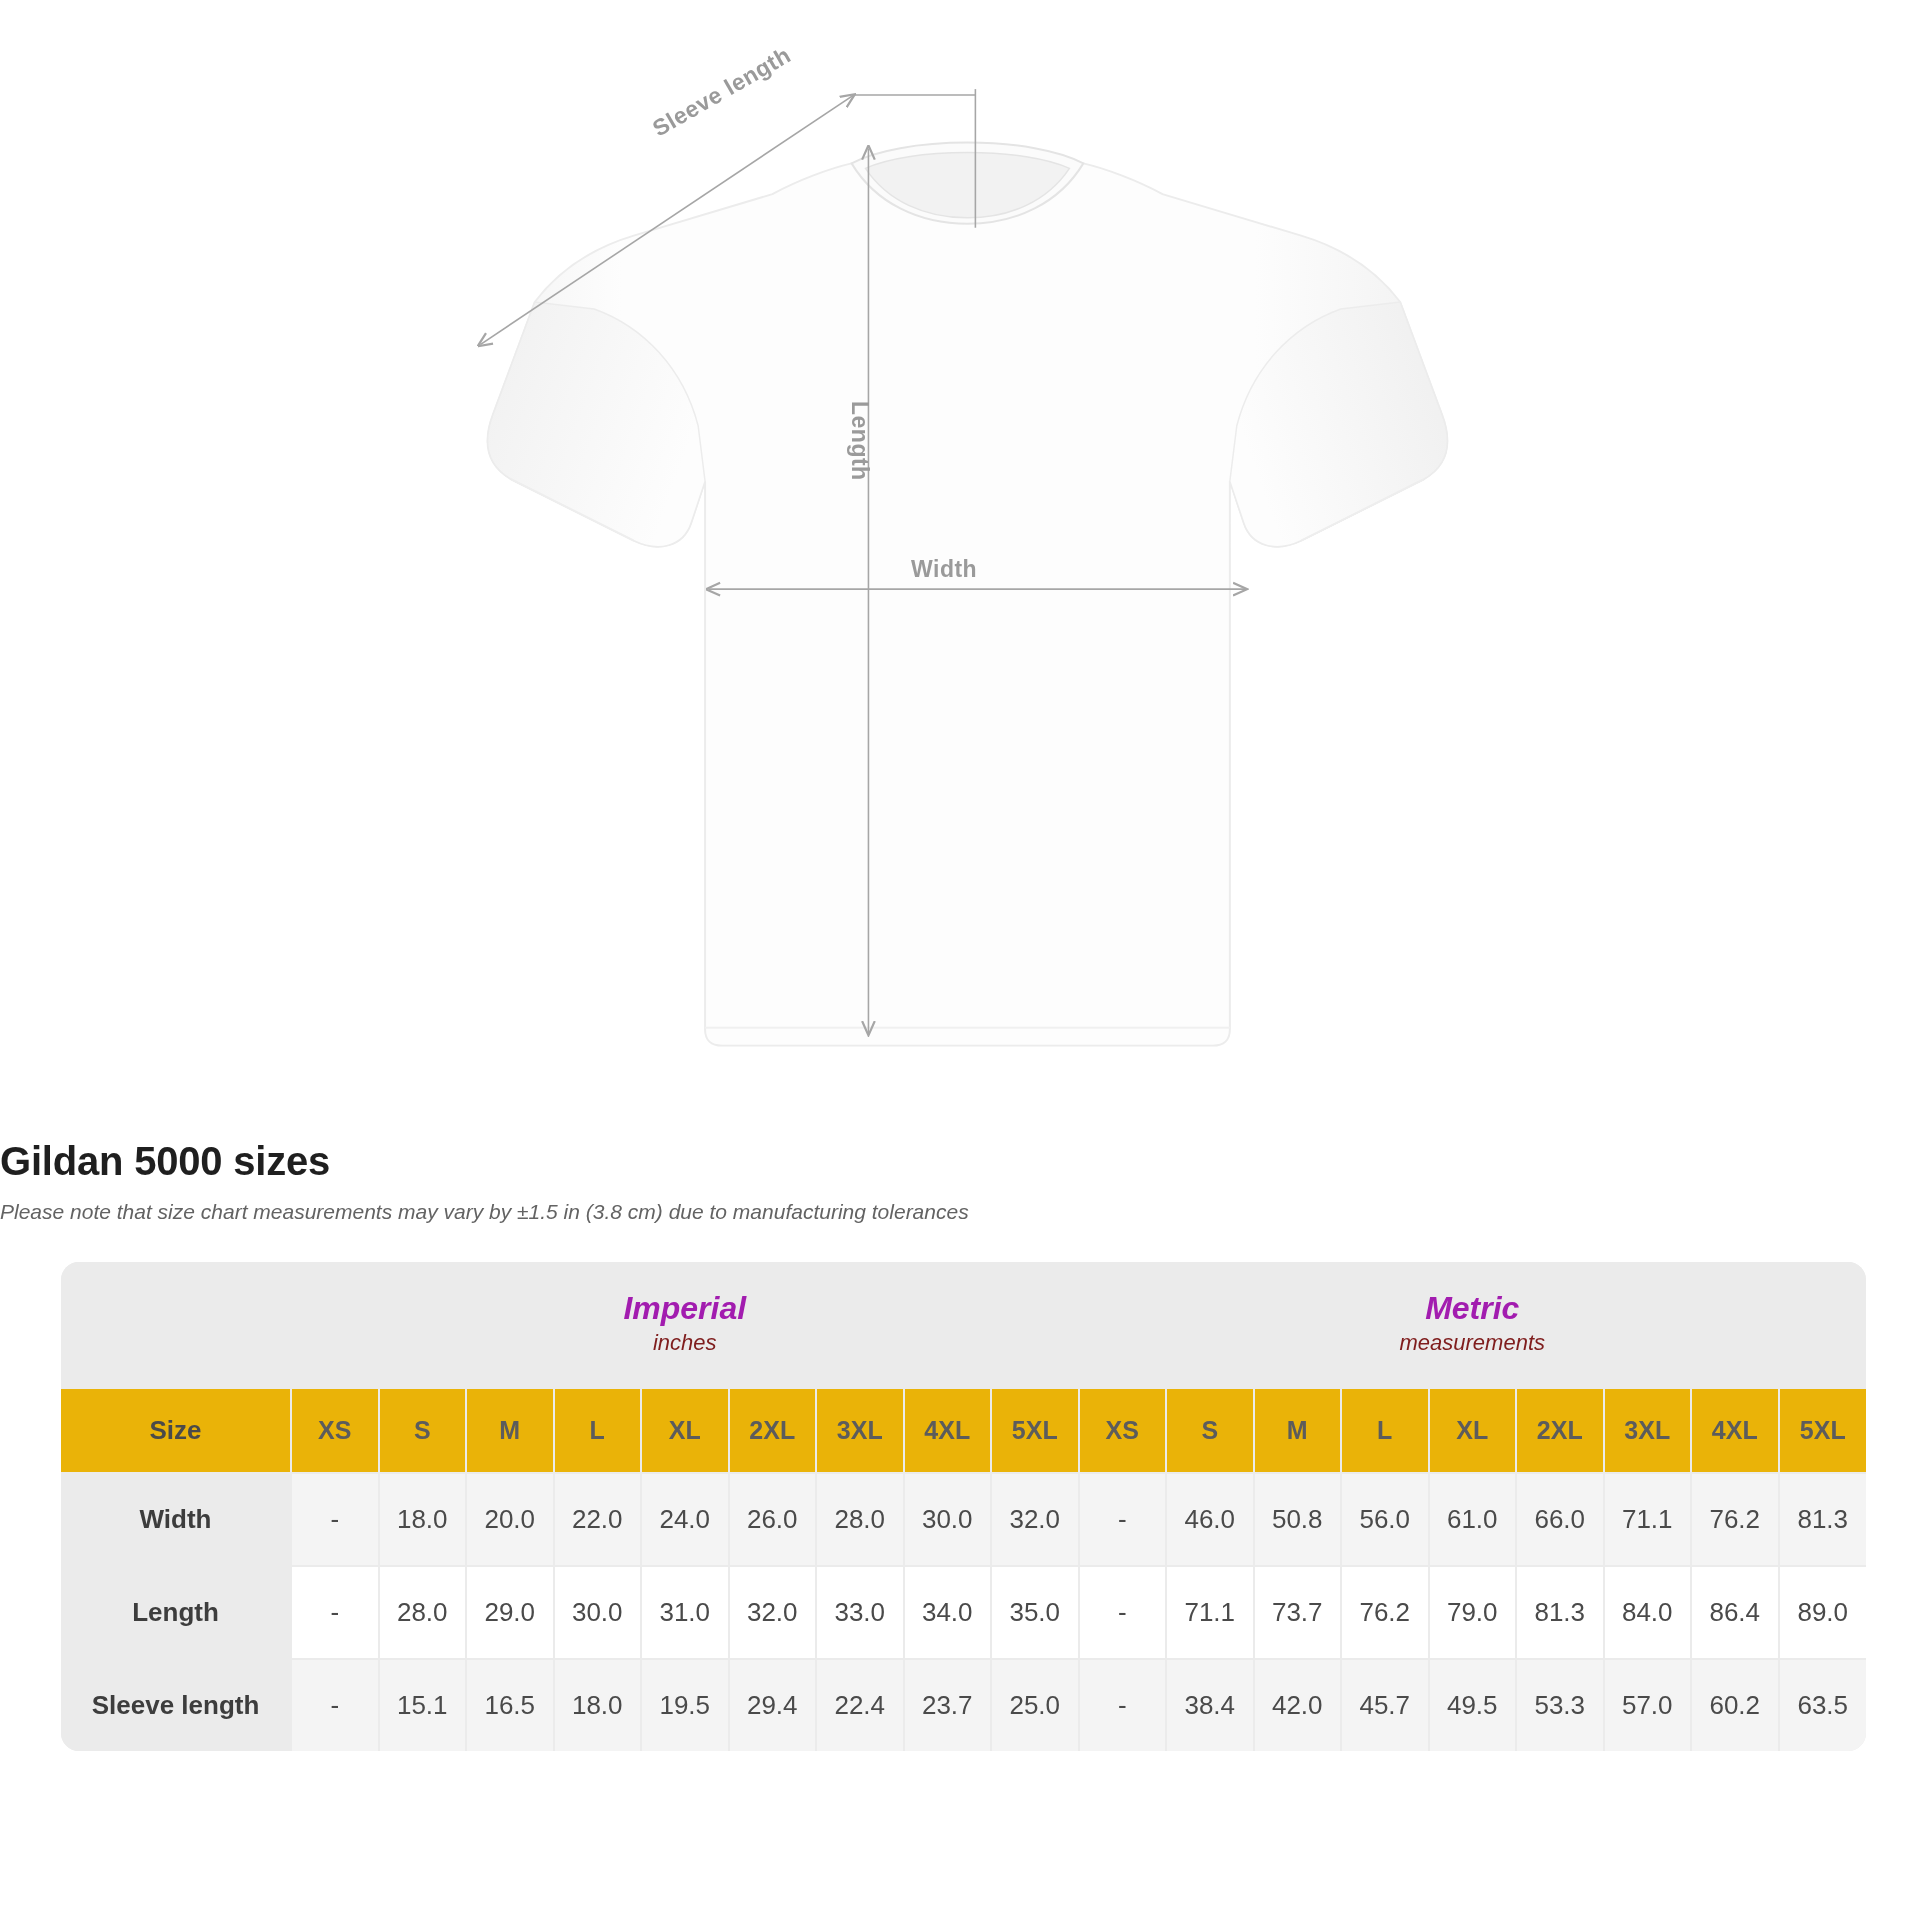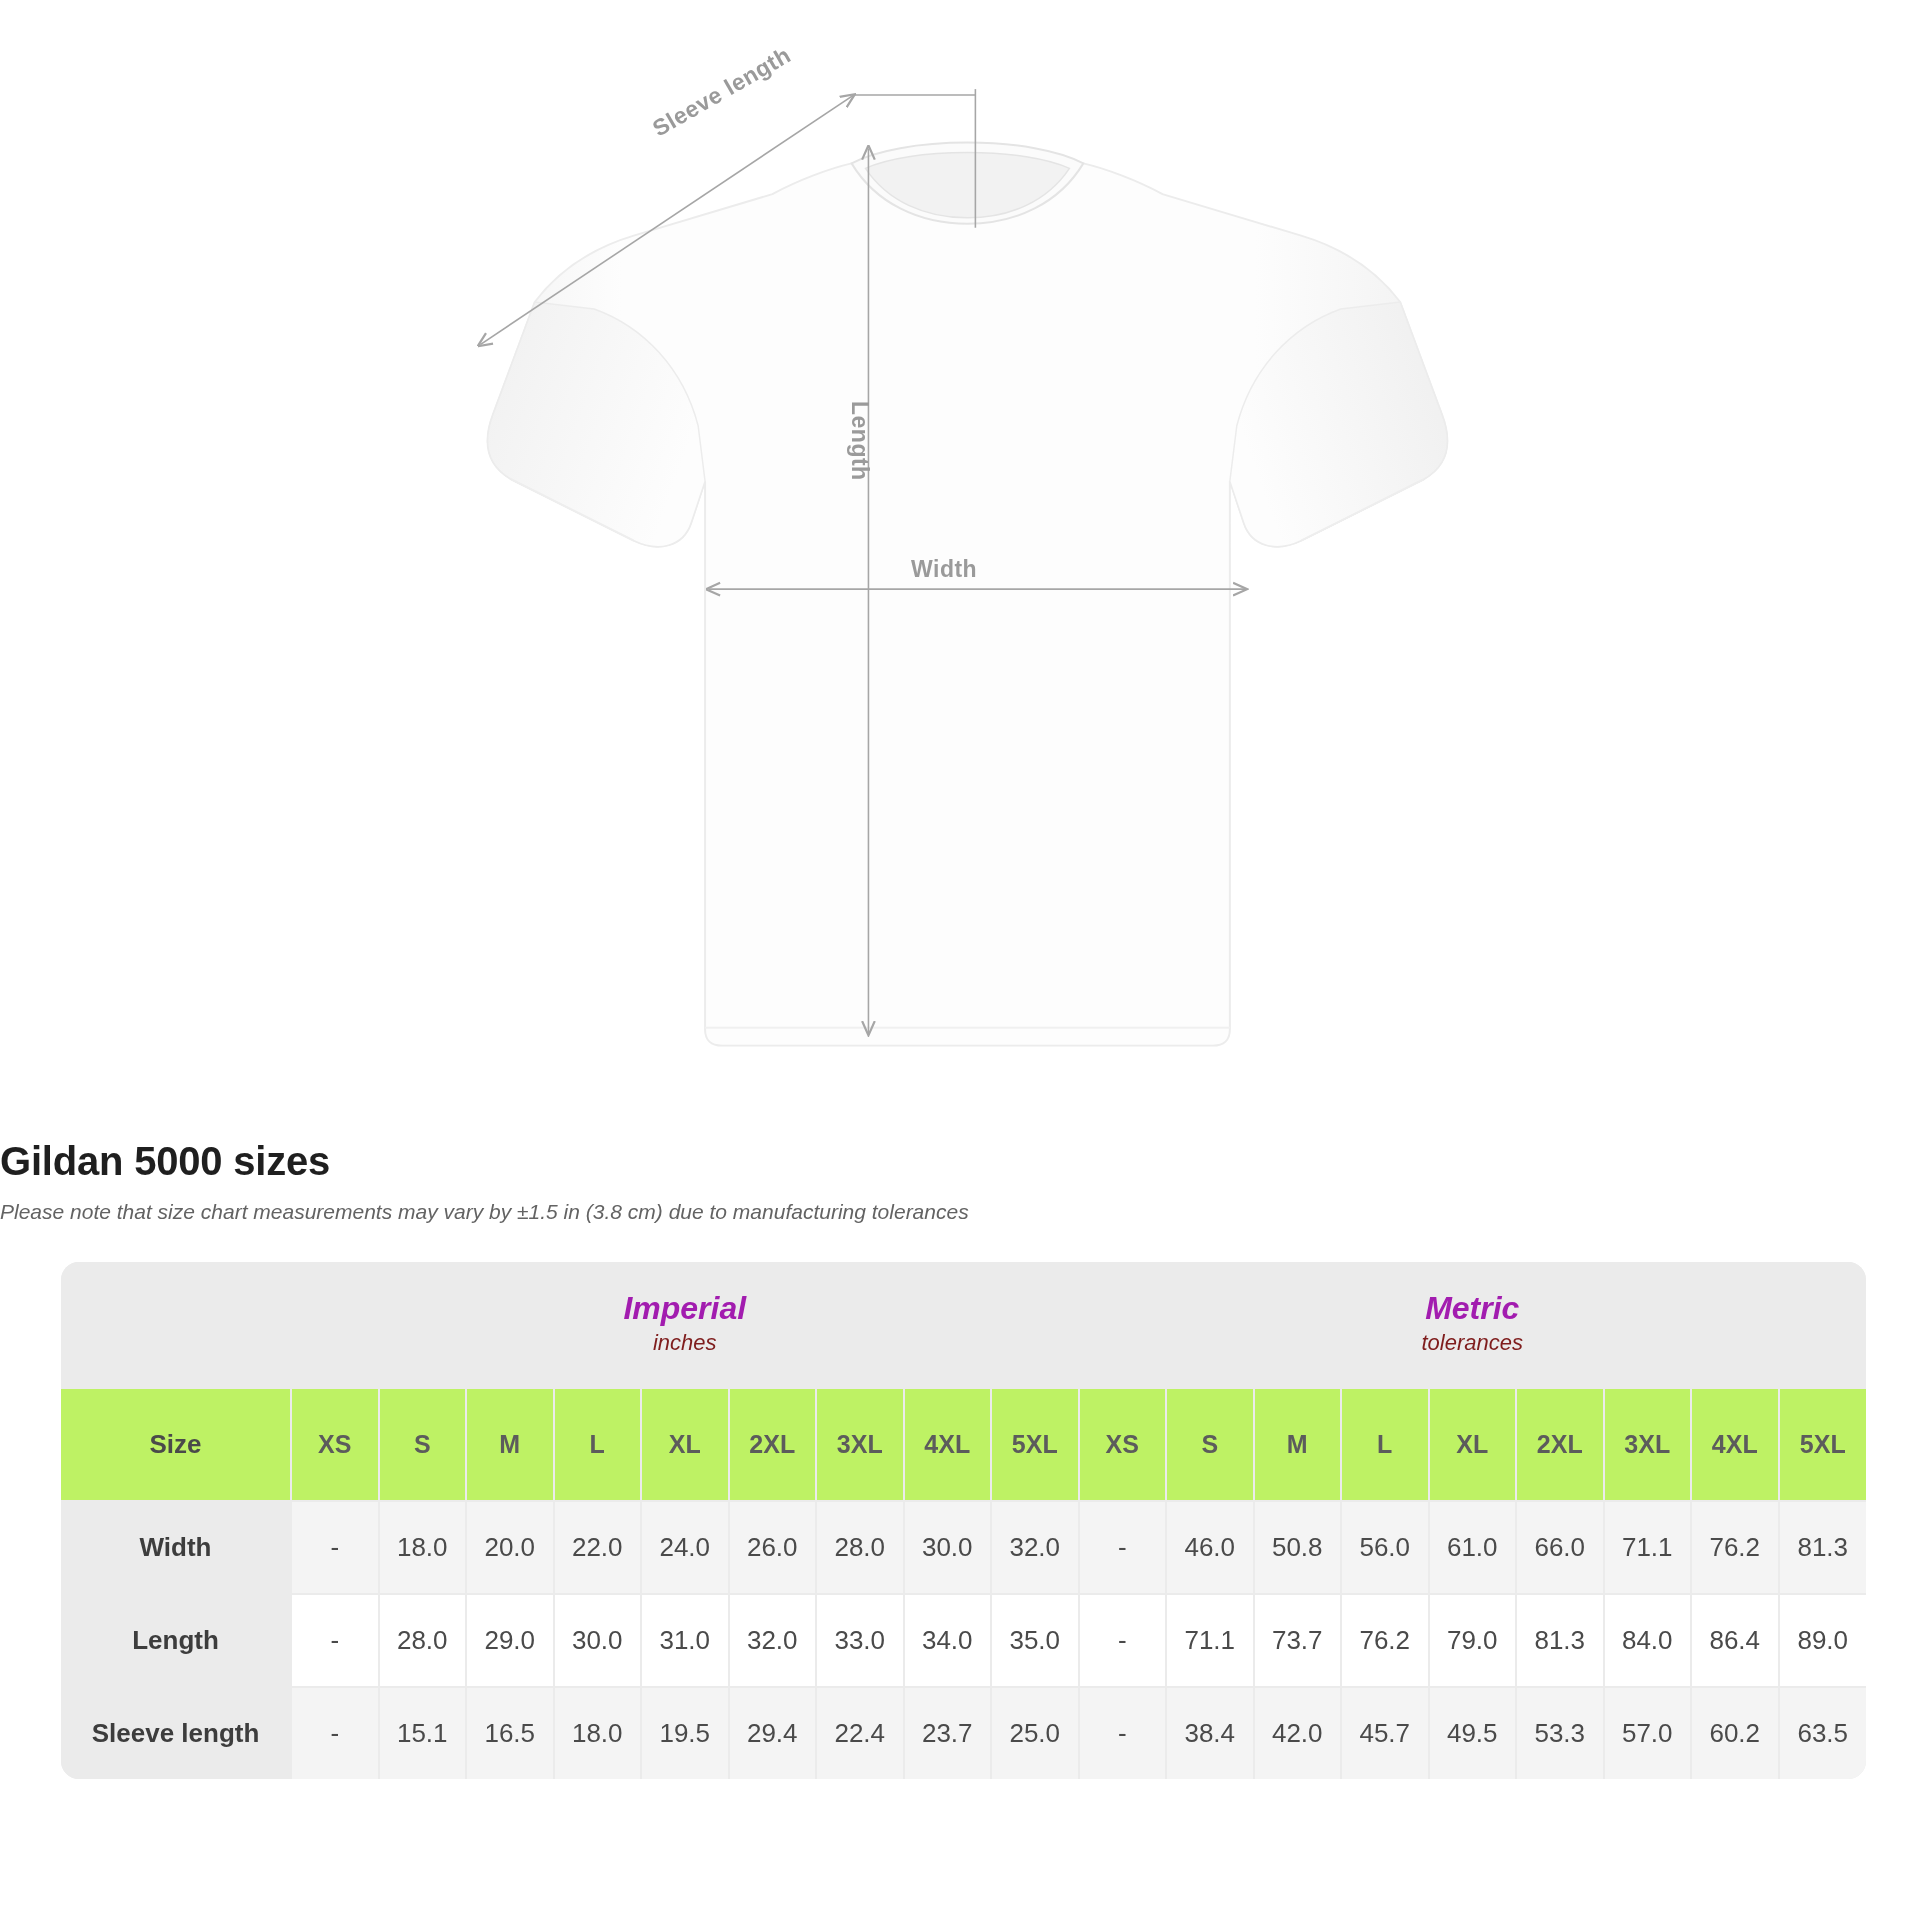--- a/index.html
+++ b/index.html
@@ -105,26 +105,26 @@
     line-height: 1.25;
   }
   .system-unit {
     font-size: 22px;
     font-style: italic;
     color: #7f1d1d;
     line-height: 1.4;
   }
 
   .size-row td {
-    background: #bef264;
+    background: #eab308;
     text-align: center;
     font-size: 25px;
     font-weight: bold;
     color: #5c5c5c;
-    padding: 40px 0;
+    padding: 26px 0;
     border-right: 2px solid #ebebeb;
   }
   .size-row td:last-child { border-right: none; }
   .size-row td.rowhead {
     font-size: 26px;
     color: #4a4a4a;
   }
 
   .data-row td {
     text-align: center;
@@ -249,21 +249,21 @@
       </colgroup>
       <tbody>
         <tr class="system-head">
           <td></td>
           <td colspan="9">
             <div class="system-name">Imperial</div>
             <div class="system-unit">inches</div>
           </td>
           <td colspan="9">
             <div class="system-name">Metric</div>
-            <div class="system-unit">tolerances</div>
+            <div class="system-unit">measurements</div>
           </td>
         </tr>
 
         <tr class="size-row">
           <td class="rowhead">Size</td>
           <td>XS</td>
           <td>S</td>
           <td>M</td>
           <td>L</td>
           <td>XL</td>

